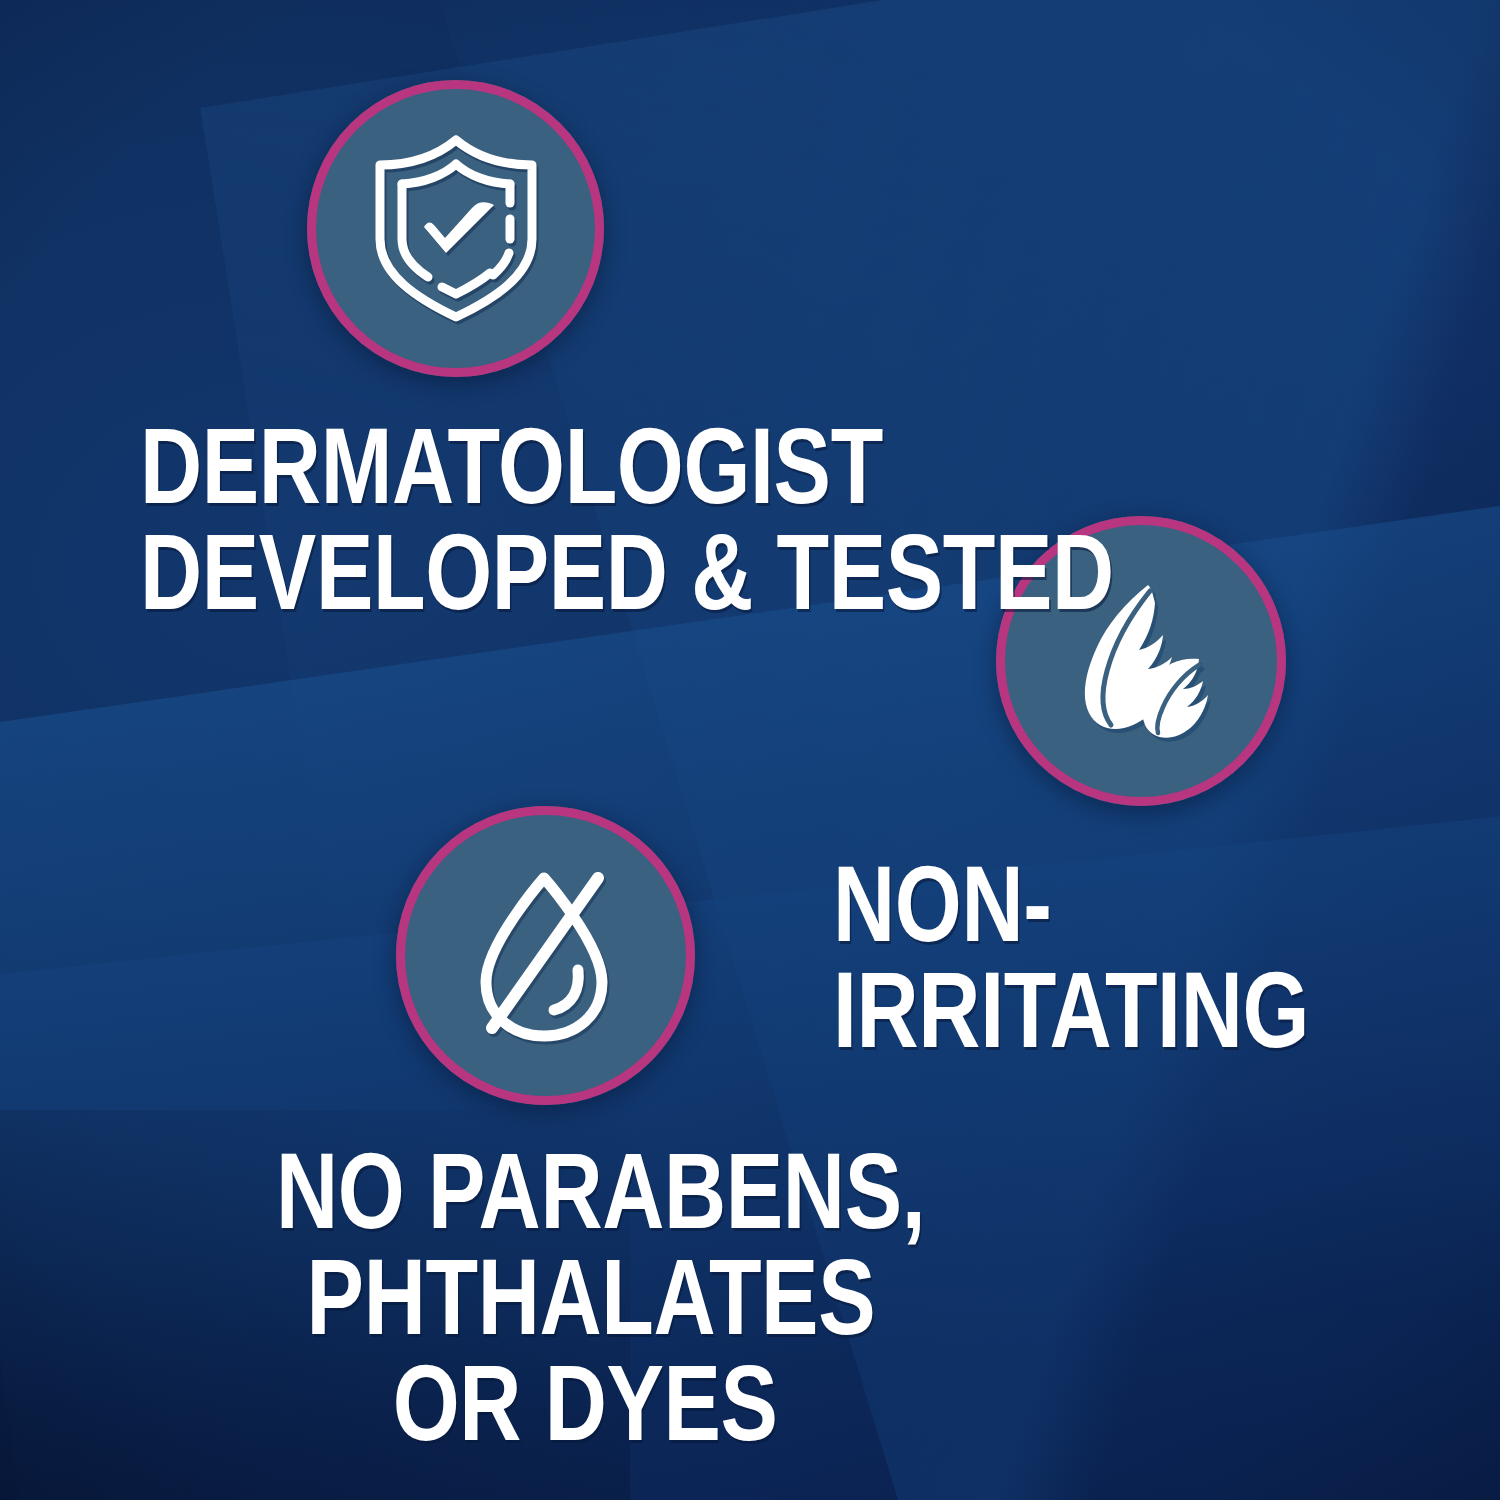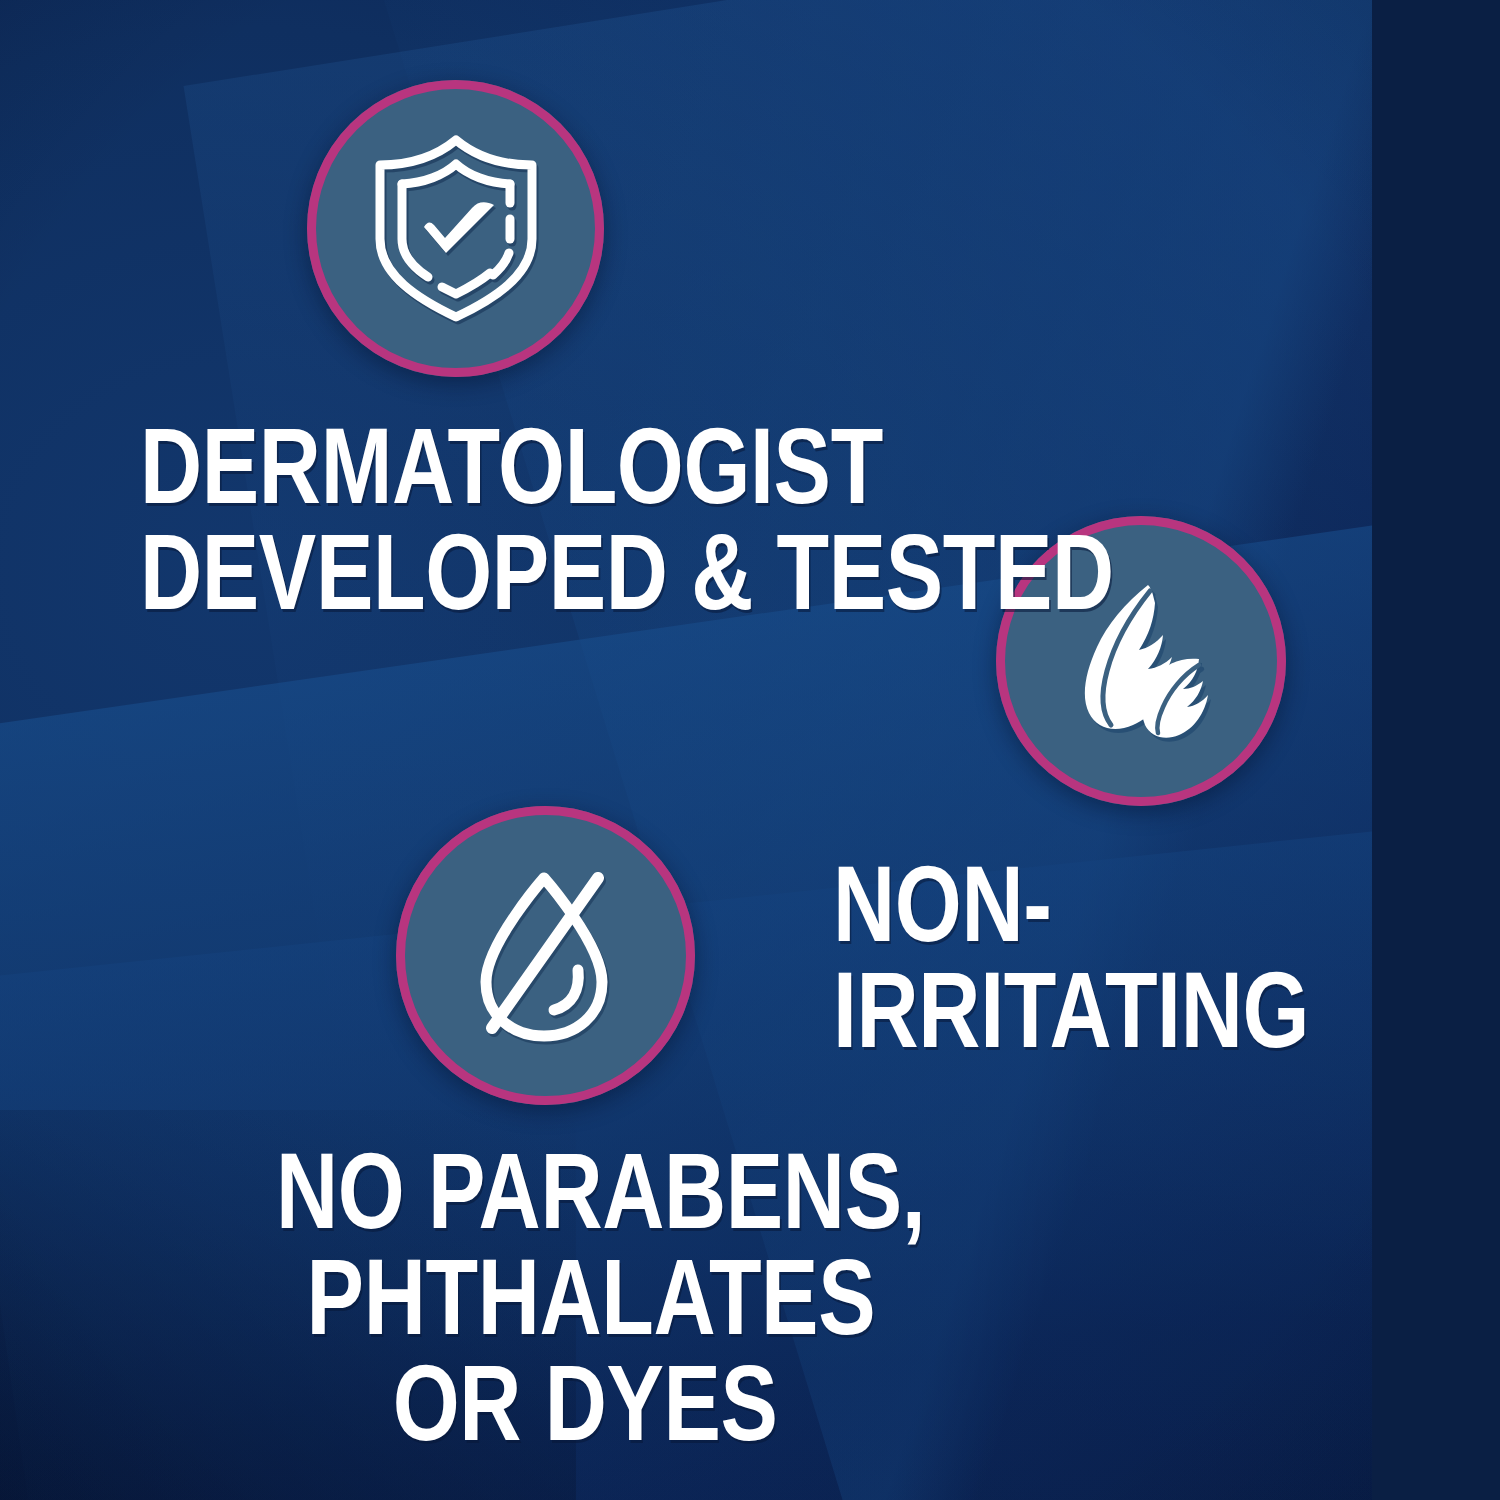--- a/index.html
+++ b/index.html
@@ -2,21 +2,21 @@
 <html><head>
 <meta charset="utf-8">
 <style>
   html, body {
     margin: 0;
     padding: 0;
     background: #0a1f44;
   }
   #canvas {
     position: relative;
-    width: 1372px;
+    width: 1500px;
     height: 1500px;
     overflow: hidden;
     background: #0c2553;
     font-family: "Liberation Sans", sans-serif;
   }
 
   
   .bg-base {
     position: absolute;
     inset: 0;

